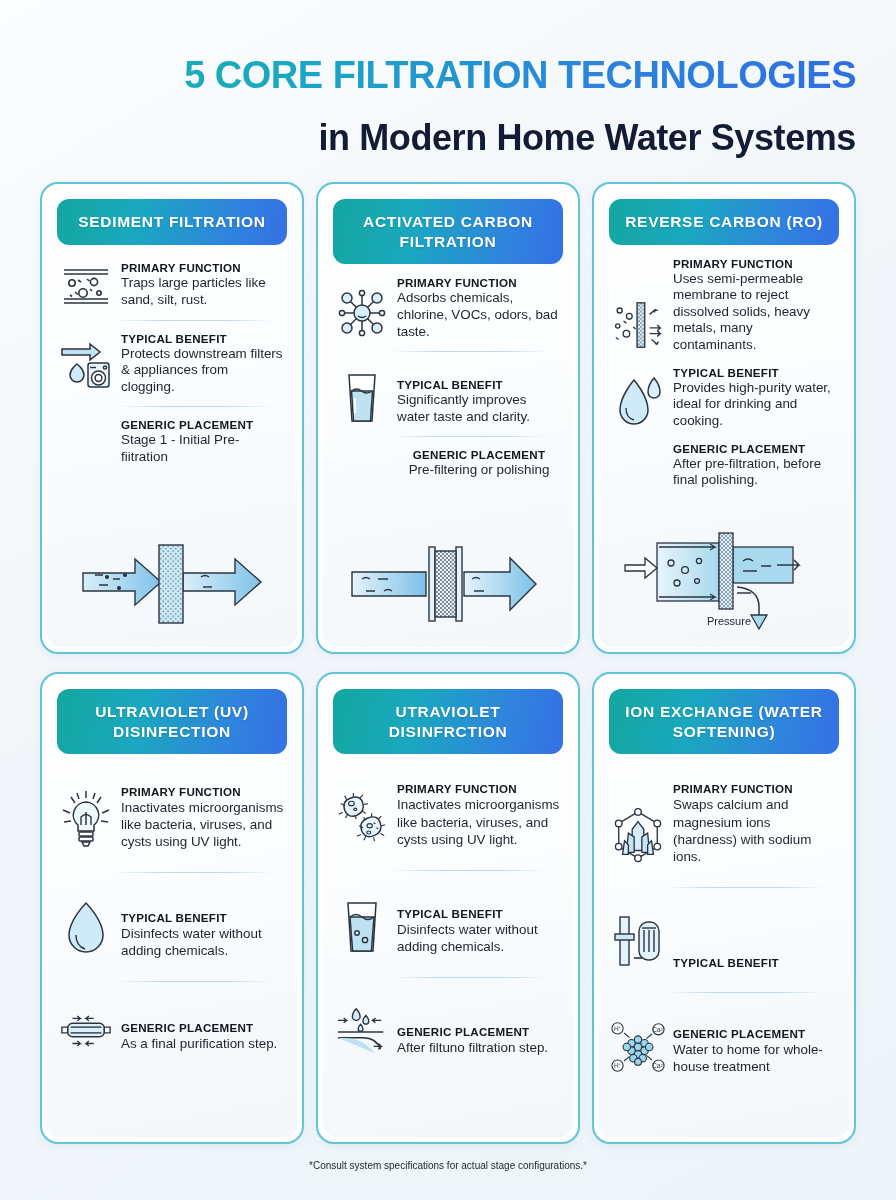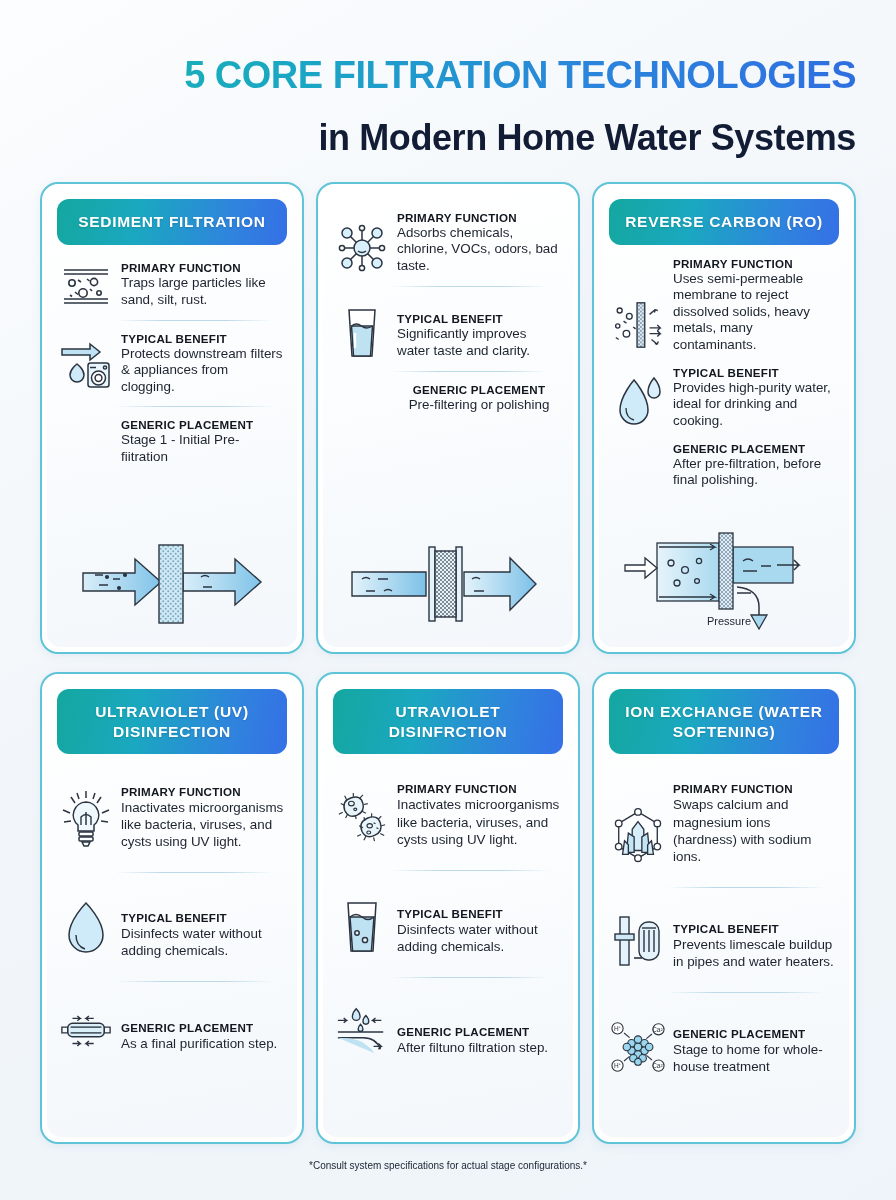--- a/index.html
+++ b/index.html
@@ -196,20 +196,21 @@
               </g>
             </svg>
           </div>
 
         </div>
       </div>
     </div>
 
     <div class="card">
       <div class="card-inner">
+        <div class="card-header">ACTIVATED CARBON FILTRATION</div>
         <div class="card-body tight">
 
           <div class="section">
             <div class="ico">
               <svg width="54" height="54" viewBox="0 0 54 54">
                 <g stroke="#2b3440" stroke-width="1.5" fill="none">
                   <line x1="27" y1="27" x2="27" y2="9"></line>
                     <line x1="27" y1="27" x2="27" y2="45"></line>
                   <line x1="27" y1="27" x2="9" y2="27"></line>
                     <line x1="27" y1="27" x2="45" y2="27"></line>
@@ -626,21 +627,20 @@
                   <rect x="28" y="8" width="20" height="38" rx="9" fill="#e3f2fb"></rect>
                   <line x1="33" y1="16" x2="33" y2="38"></line>
                   <line x1="38" y1="16" x2="38" y2="38"></line>
                   <line x1="43" y1="16" x2="43" y2="38"></line>
                   <path d="M31 14 h14"></path>
                 </g>
               </svg>
             </div>
             <div class="txt">
               <div class="sec-label">TYPICAL BENEFIT</div>
-              <div class="sec-text">Prevents limescale buildup in pipes and water heaters.</div>
             </div>
           </div>
 
           <div class="sep" style="margin-top:22px;margin-bottom:20px;"></div>
 
           <div class="section">
             <div class="ico">
               <svg width="58" height="56" viewBox="0 0 58 56">
                 <g stroke="#2b3440" stroke-width="1.2" fill="none">
                   <circle cx="7" cy="8" r="6" fill="#ffffff"></circle>
@@ -669,21 +669,21 @@
                 <g font-family="Liberation Sans, sans-serif" font-size="7" fill="#2b3440" text-anchor="middle">
                   <text x="7" y="11">H⁺</text>
                     <text x="51" y="12">Ca²⁺</text>
                   <text x="7" y="51">H⁺</text>
                     <text x="51" y="51">Ca²⁺</text>
                 </g>
               </svg>
             </div>
             <div class="txt">
               <div class="sec-label">GENERIC PLACEMENT</div>
-              <div class="sec-text">Stage to home for whole-house treatment</div>
+              <div class="sec-text">Water to home for whole-house treatment</div>
             </div>
           </div>
 
         </div>
       </div>
     </div>
 
   </div>
 
   <div class="footer">*Consult system specifications for actual stage configurations.*</div>

